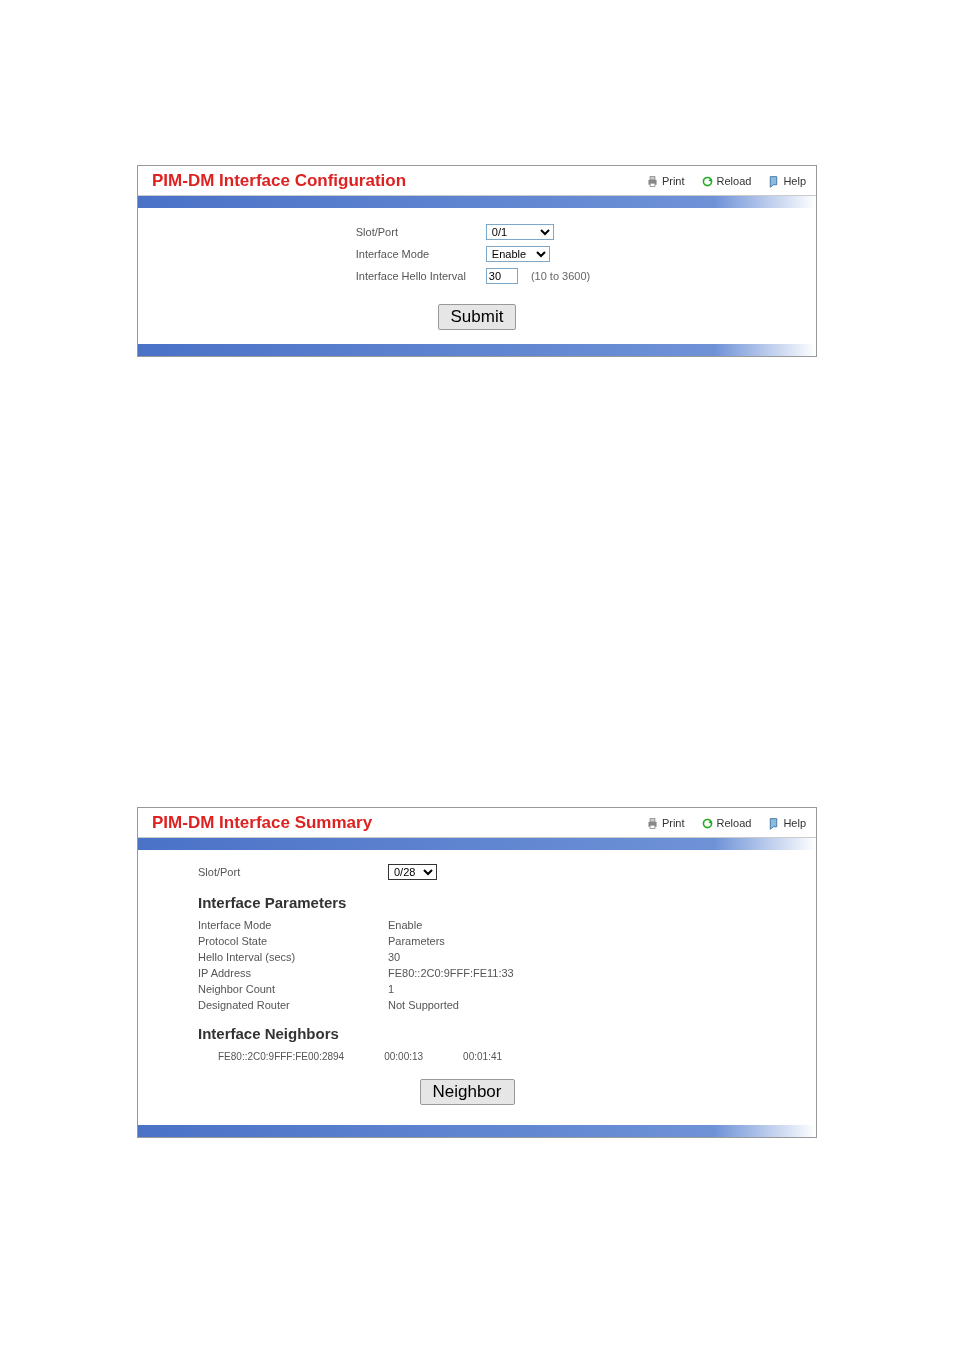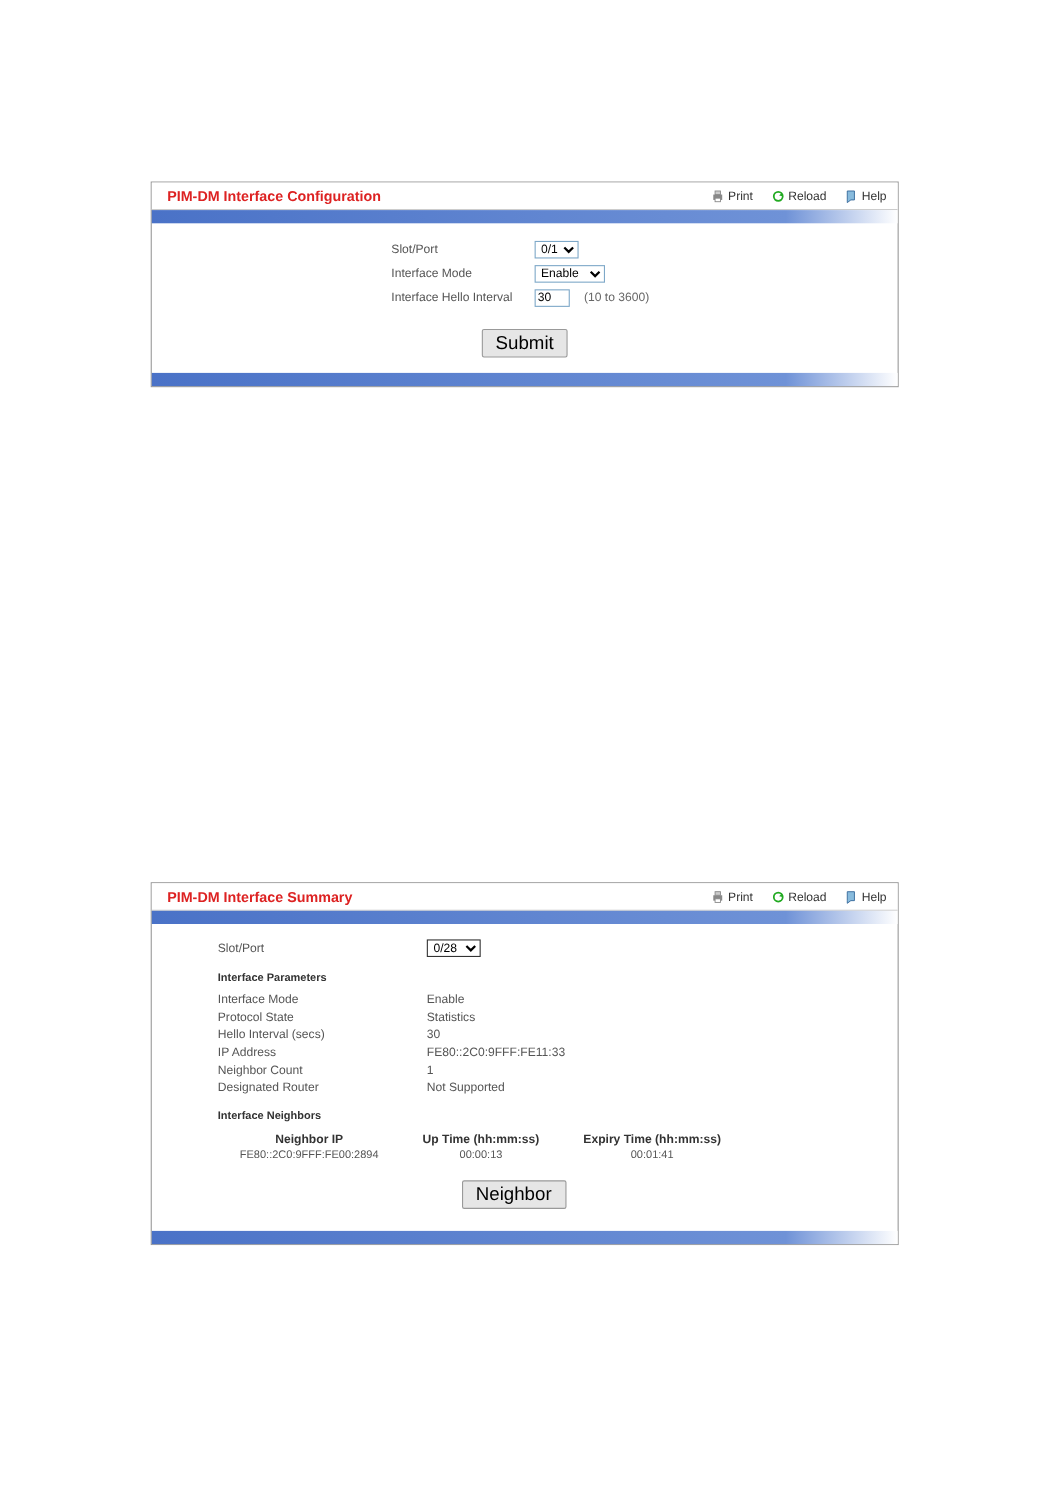--- a/index.html
+++ b/index.html
@@ -21,21 +21,21 @@
   .panel-header {
     display: flex;
     align-items: center;
     justify-content: space-between;
     padding: 5px 10px 4px 14px;
     border-bottom: 1px solid #ccc;
     background: #fff;
   }
   .panel-title {
     color: #d22;
-    font-size: 13px;
+    font-size: 17px;
     font-weight: bold;
   }
   .panel-actions {
     display: flex;
     gap: 16px;
     align-items: flex-end;
     font-size: 11px;
     color: #333;
   }
   .action-item {
@@ -73,21 +73,21 @@
     padding-right: 18px;
   }
   select {
     font-size: 11px;
     background: #fff;
     border: 1px solid #7a9;
     border-color: #7ea8c8;
     padding: 0 1px;
   }
   select.slim {
-    width: 40px;
+    width: 68px;
   }
   select.mode {
     width: 64px;
   }
   input[type=text].num {
     width: 26px;
     font-size: 11px;
     border: 1px solid #7ea8c8;
     padding: 1px 2px;
     text-align: left;
@@ -125,21 +125,21 @@
     font-size: 11px;
   }
   .row .val {
     color: #555;
     font-size: 11px;
   }
   .section-head {
     font-weight: bold;
     color: #333;
     padding: 12px 0 6px 0;
-    font-size: 10px;
+    font-size: 15px;
   }
   .neighbors-table {
     border-collapse: collapse;
     margin-top: 2px;
   }
   .neighbors-table th {
     font-weight: bold;
     color: #333;
     text-align: center;
     padding: 2px 20px;
@@ -274,21 +274,21 @@
     </div>
 
     <div class="section-head">Interface Parameters</div>
 
     <div class="row">
       <span class="lbl">Interface Mode</span>
       <span class="val">Enable</span>
     </div>
     <div class="row">
       <span class="lbl">Protocol State</span>
-      <span class="val">Statistics</span>
+      <span class="val">Parameters</span>
     </div>
     <div class="row">
       <span class="lbl">Hello Interval (secs)</span>
       <span class="val">30</span>
     </div>
     <div class="row">
       <span class="lbl">IP Address</span>
       <span class="val">FE80::2C0:9FFF:FE11:33</span>
     </div>
 
@@ -299,25 +299,20 @@
     </div>
     <div class="row">
       <span class="lbl">Designated Router</span>
       <span class="val">Not Supported</span>
     </div>
 
     <div class="section-head">Interface Neighbors</div>
 
     <table class="neighbors-table">
       <tbody>
-          <tr>
-        <th>Neighbor IP</th>
-        <th>Up Time (hh:mm:ss)</th>
-        <th>Expiry Time (hh:mm:ss)</th>
-      </tr>
       <tr>
         <td>FE80::2C0:9FFF:FE00:2894</td>
         <td>00:00:13</td>
         <td>00:01:41</td>
       </tr>
     </tbody>
       </table>
 
     <div class="refresh-row">
       <button class="grey">Neighbor</button>

